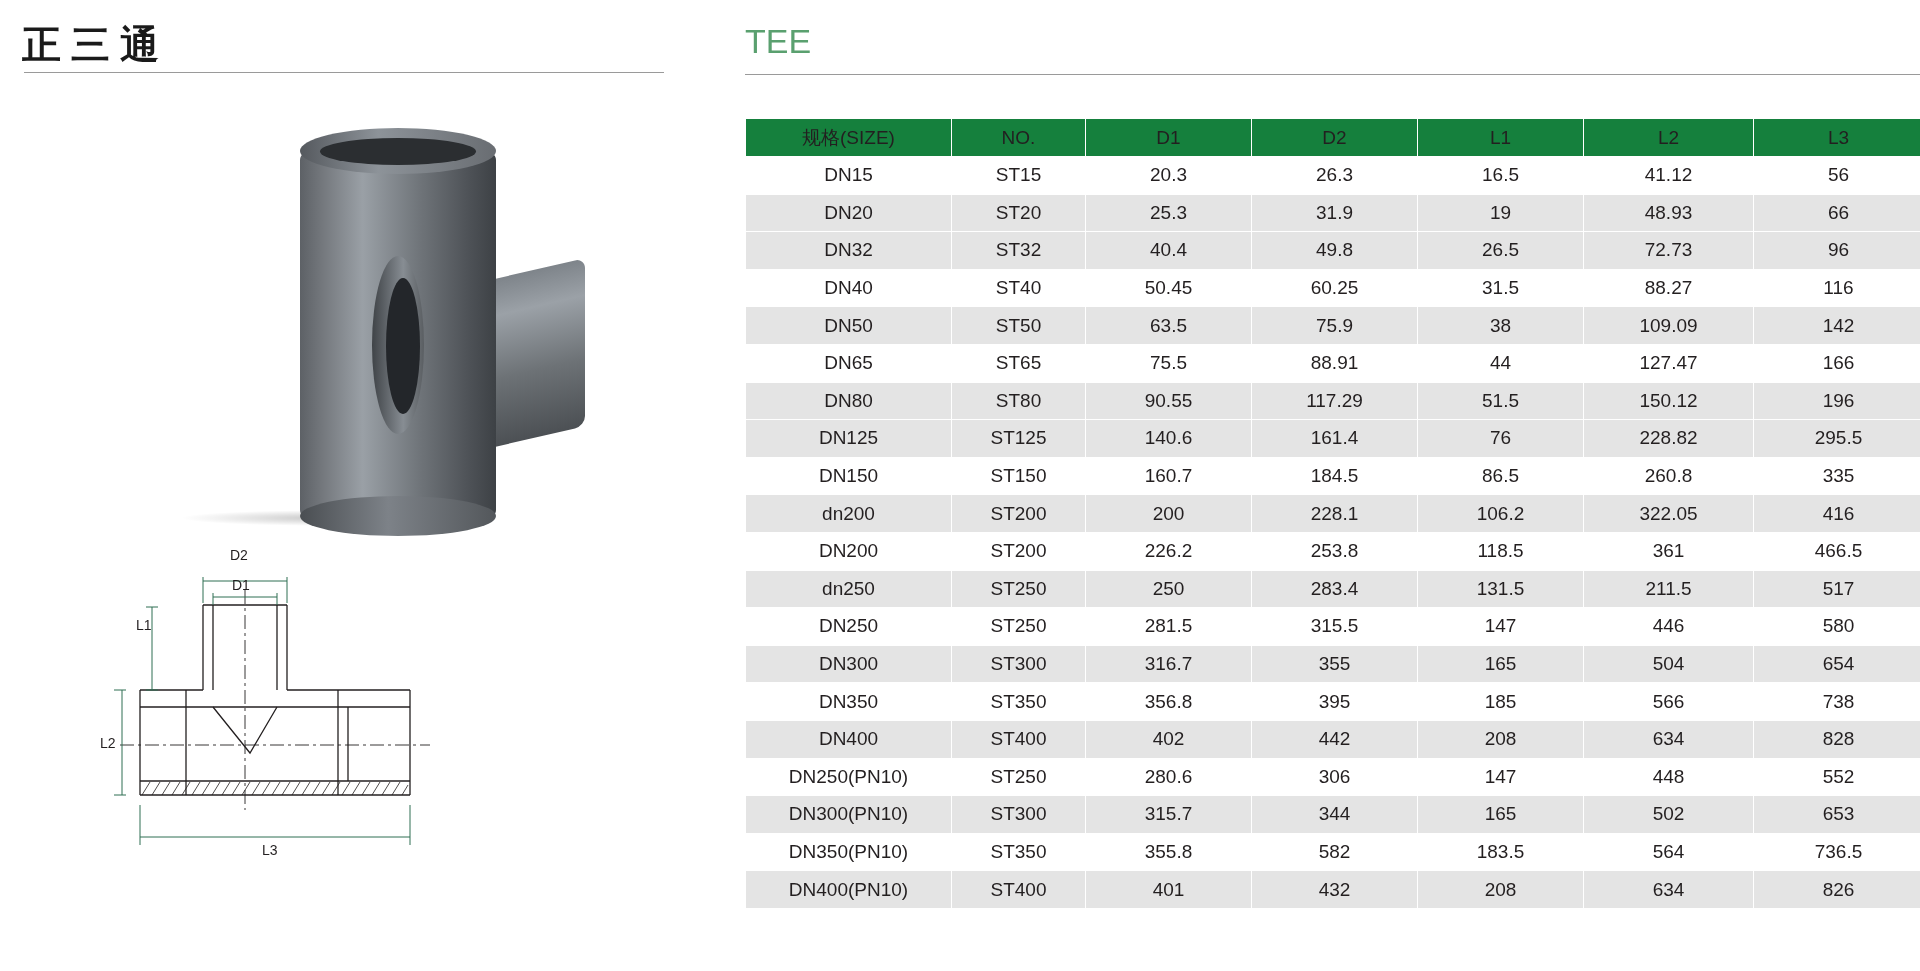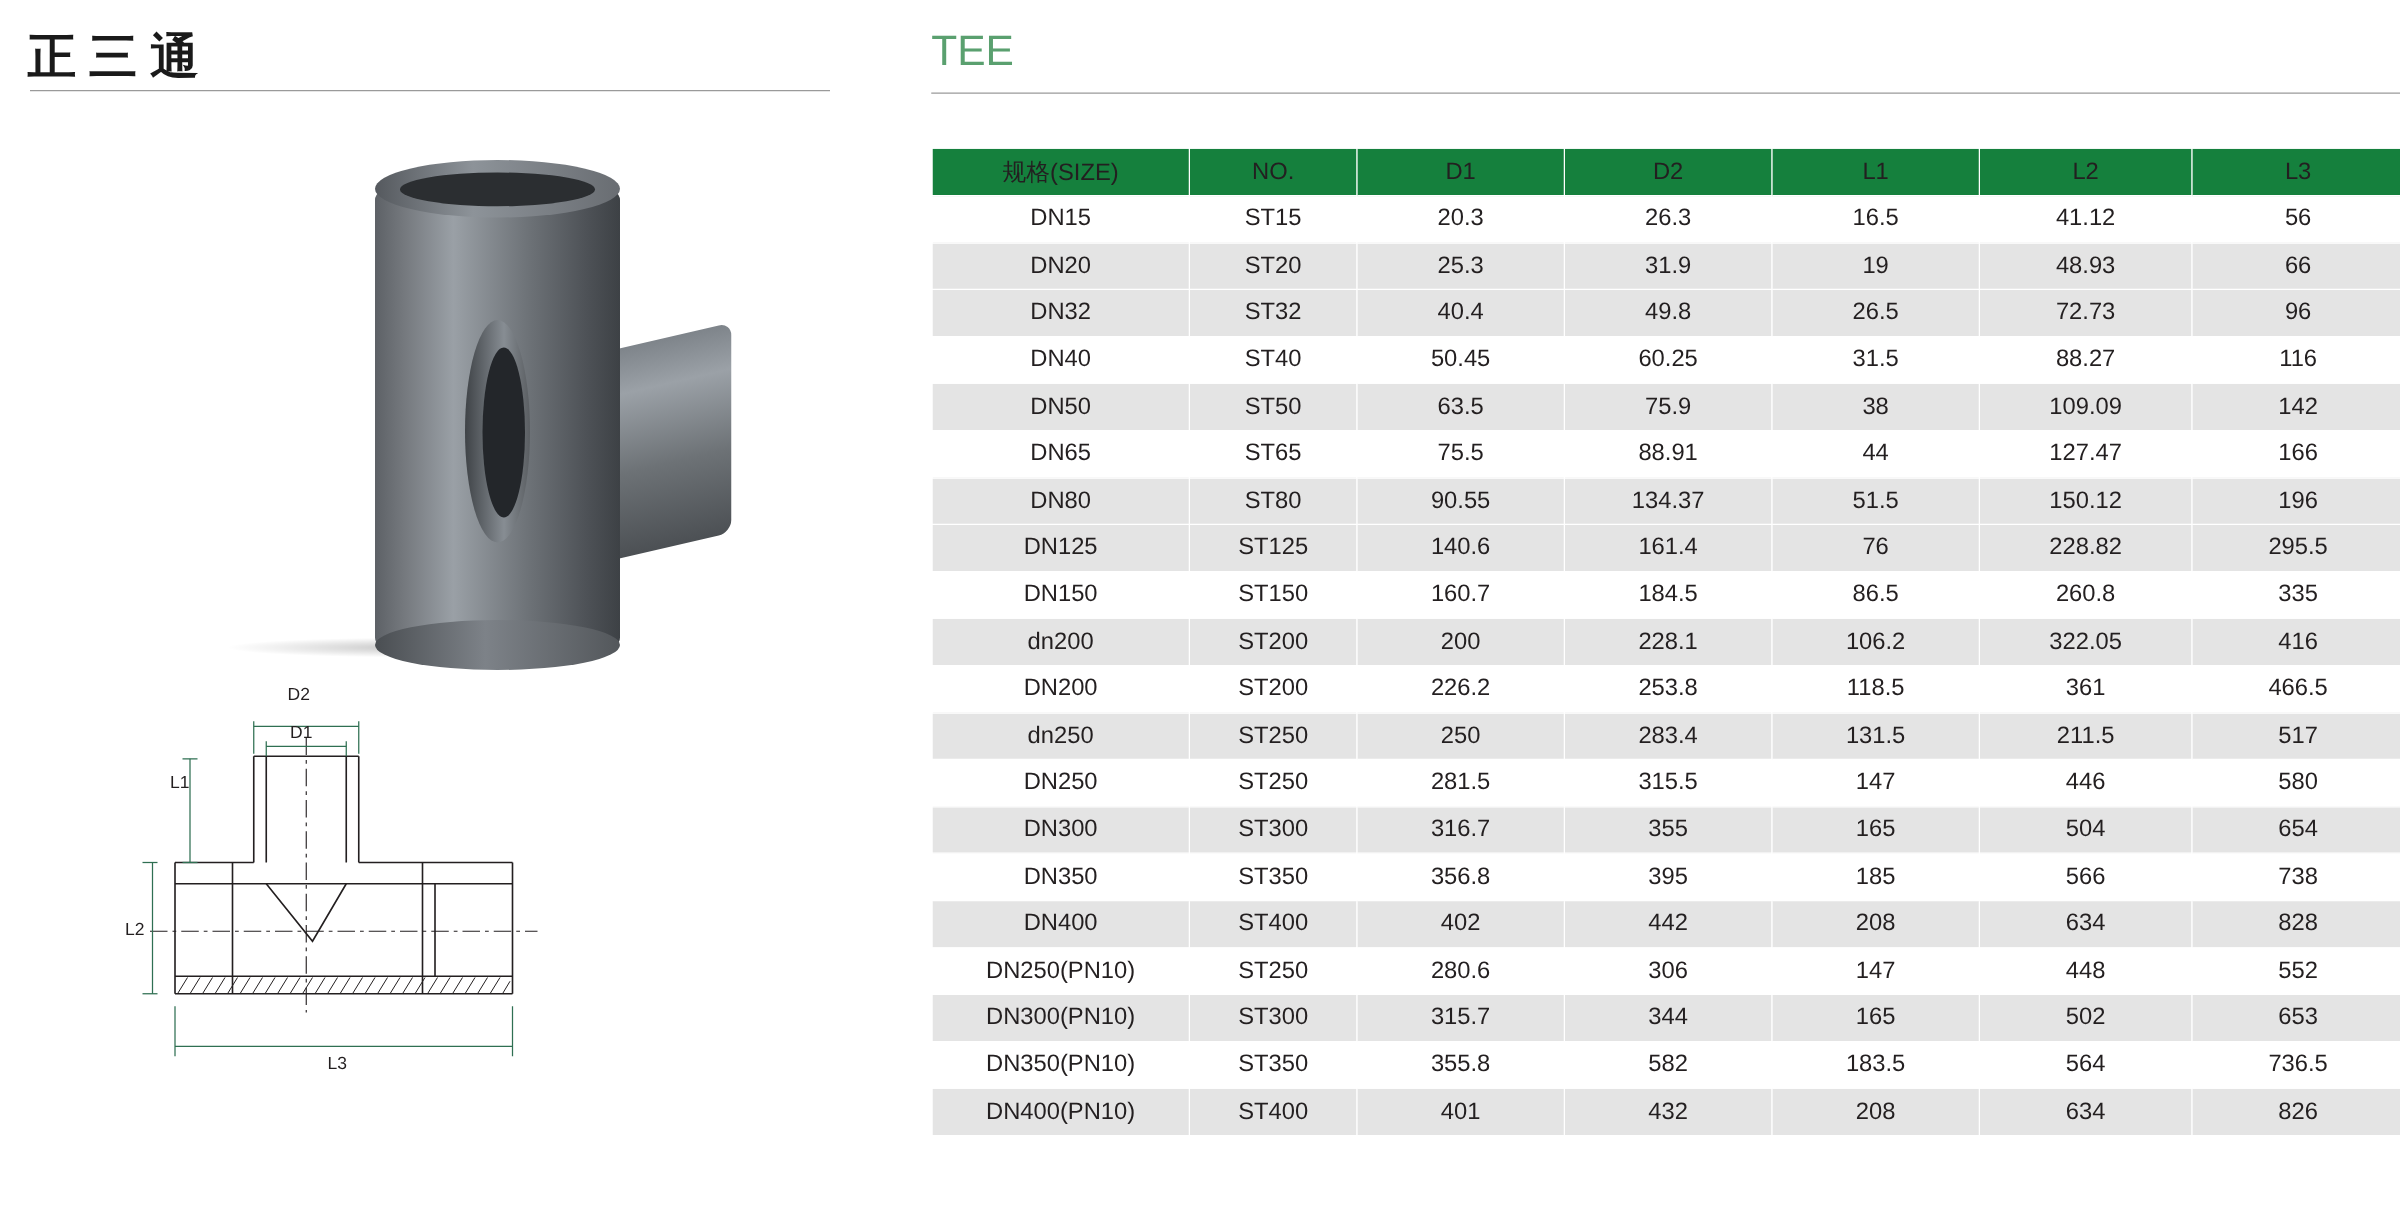--- a/index.html
+++ b/index.html
@@ -402,21 +402,21 @@
           <td>75.5</td>
           <td>88.91</td>
           <td>44</td>
           <td>127.47</td>
           <td>166</td>
         </tr>
         <tr class="even">
           <td>DN80</td>
           <td>ST80</td>
           <td>90.55</td>
-          <td>134.37</td>
+          <td>117.29</td>
           <td>51.5</td>
           <td>150.12</td>
           <td>196</td>
         </tr>
         <tr class="even">
           <td>DN125</td>
           <td>ST125</td>
           <td>140.6</td>
           <td>161.4</td>
           <td>76</td>

